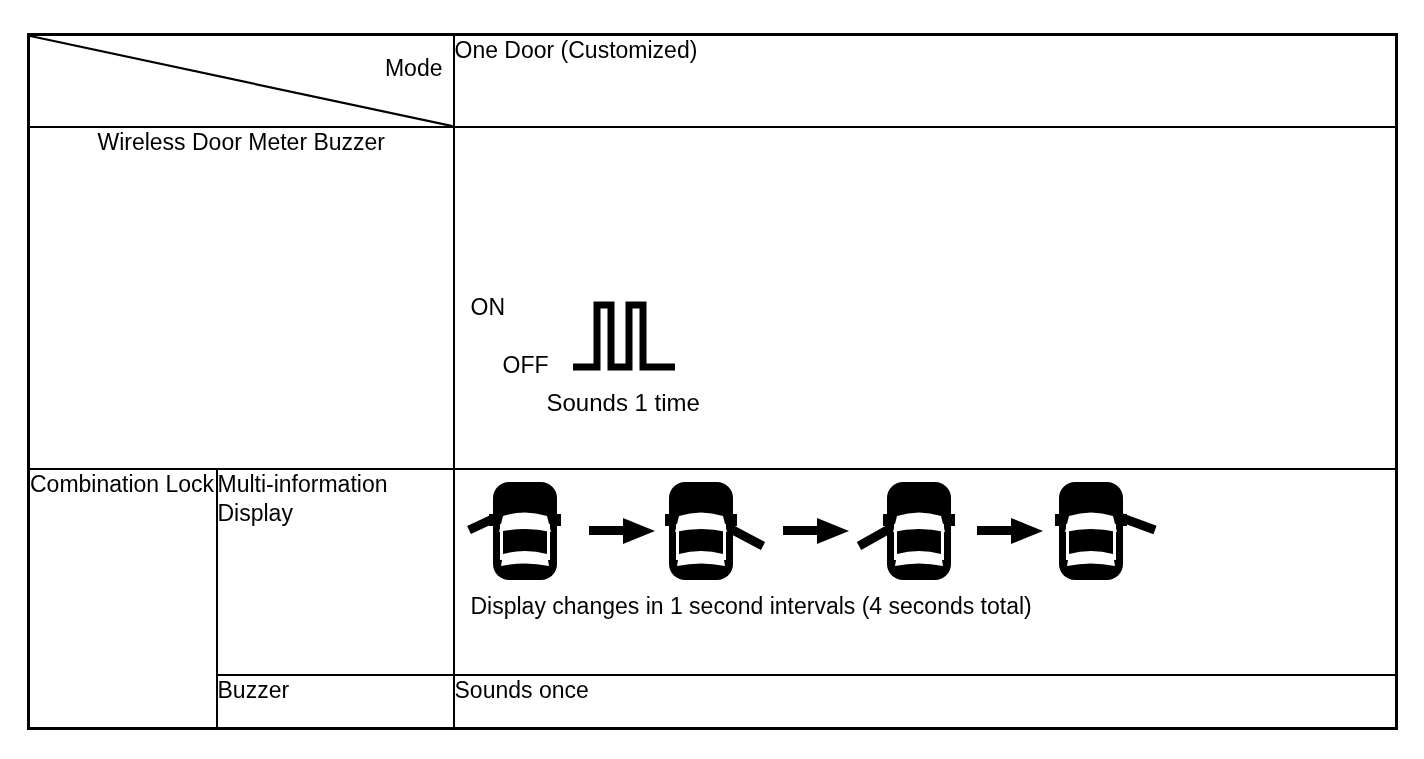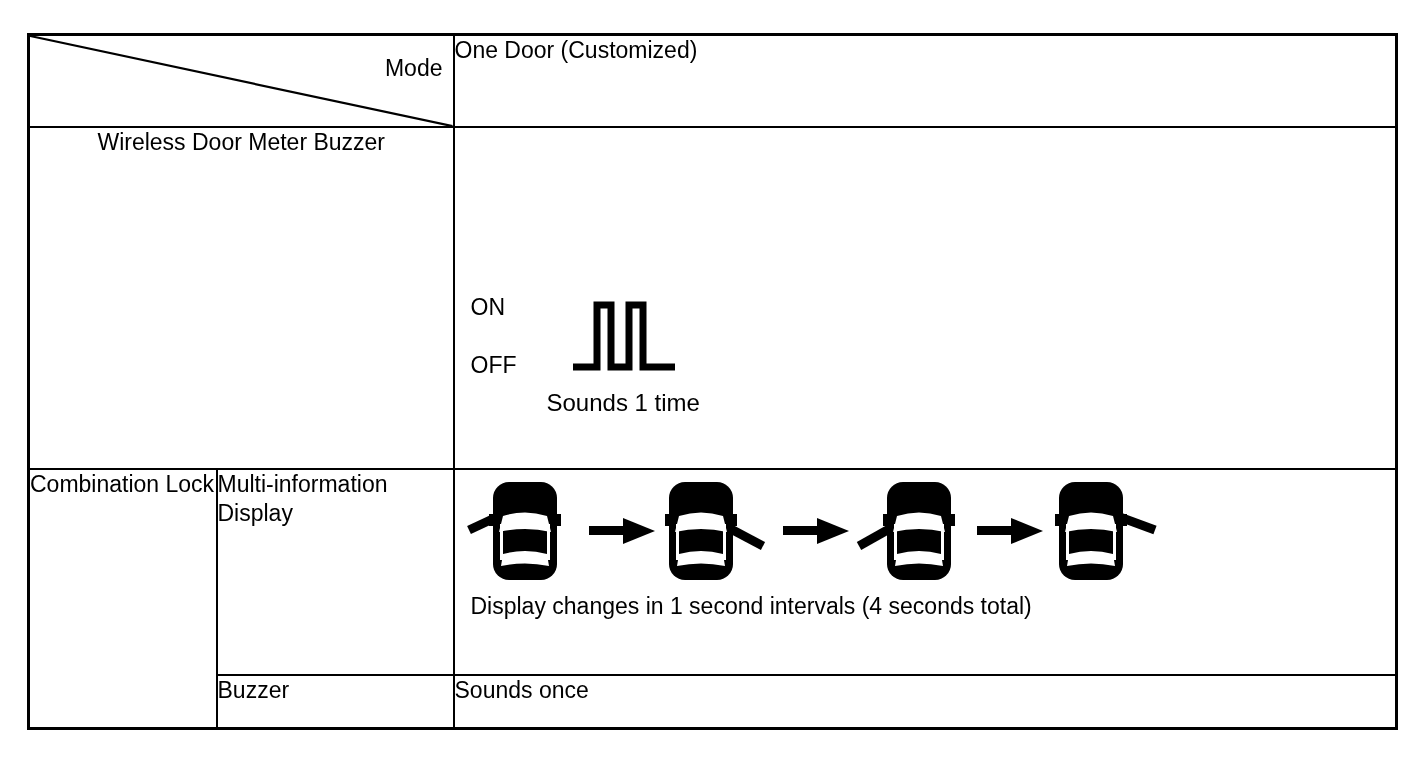--- a/index.html
+++ b/index.html
@@ -89,21 +89,21 @@
     top: 165px;
     width: 420px;
     height: 150px;
   }
   .wave-lbl {
     position: absolute;
     font-size: 23px;
     left: 0;
   }
   .wave-lbl.on  { top: 0px; }
-  .wave-lbl.off { top: 58px; }
+  .wave-lbl.off { top: 58px; margin-left: 32px; }
   .wave-svg {
     position: absolute;
     left: 100px;
     top: 2px;
     width: 120px;
     height: 90px;
   }
   .wave-caption {
     position: absolute;
     left: 76px;

